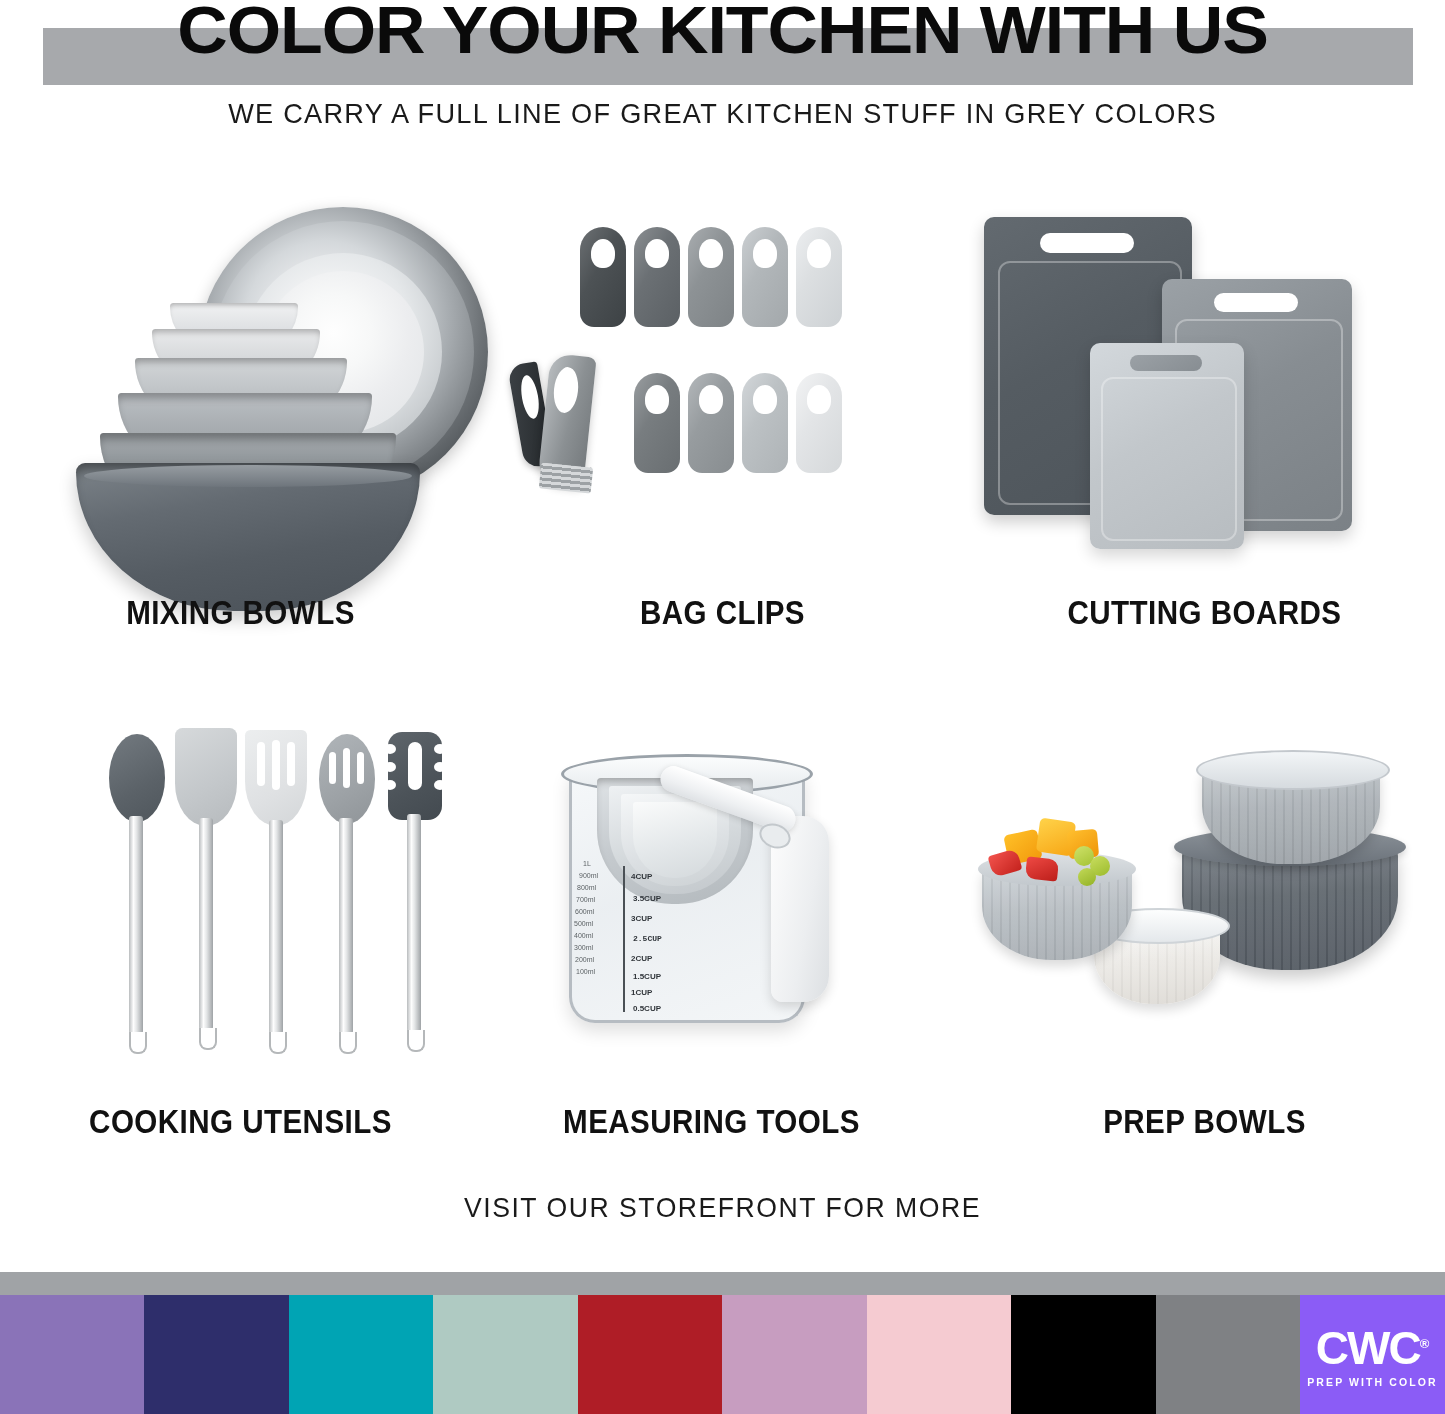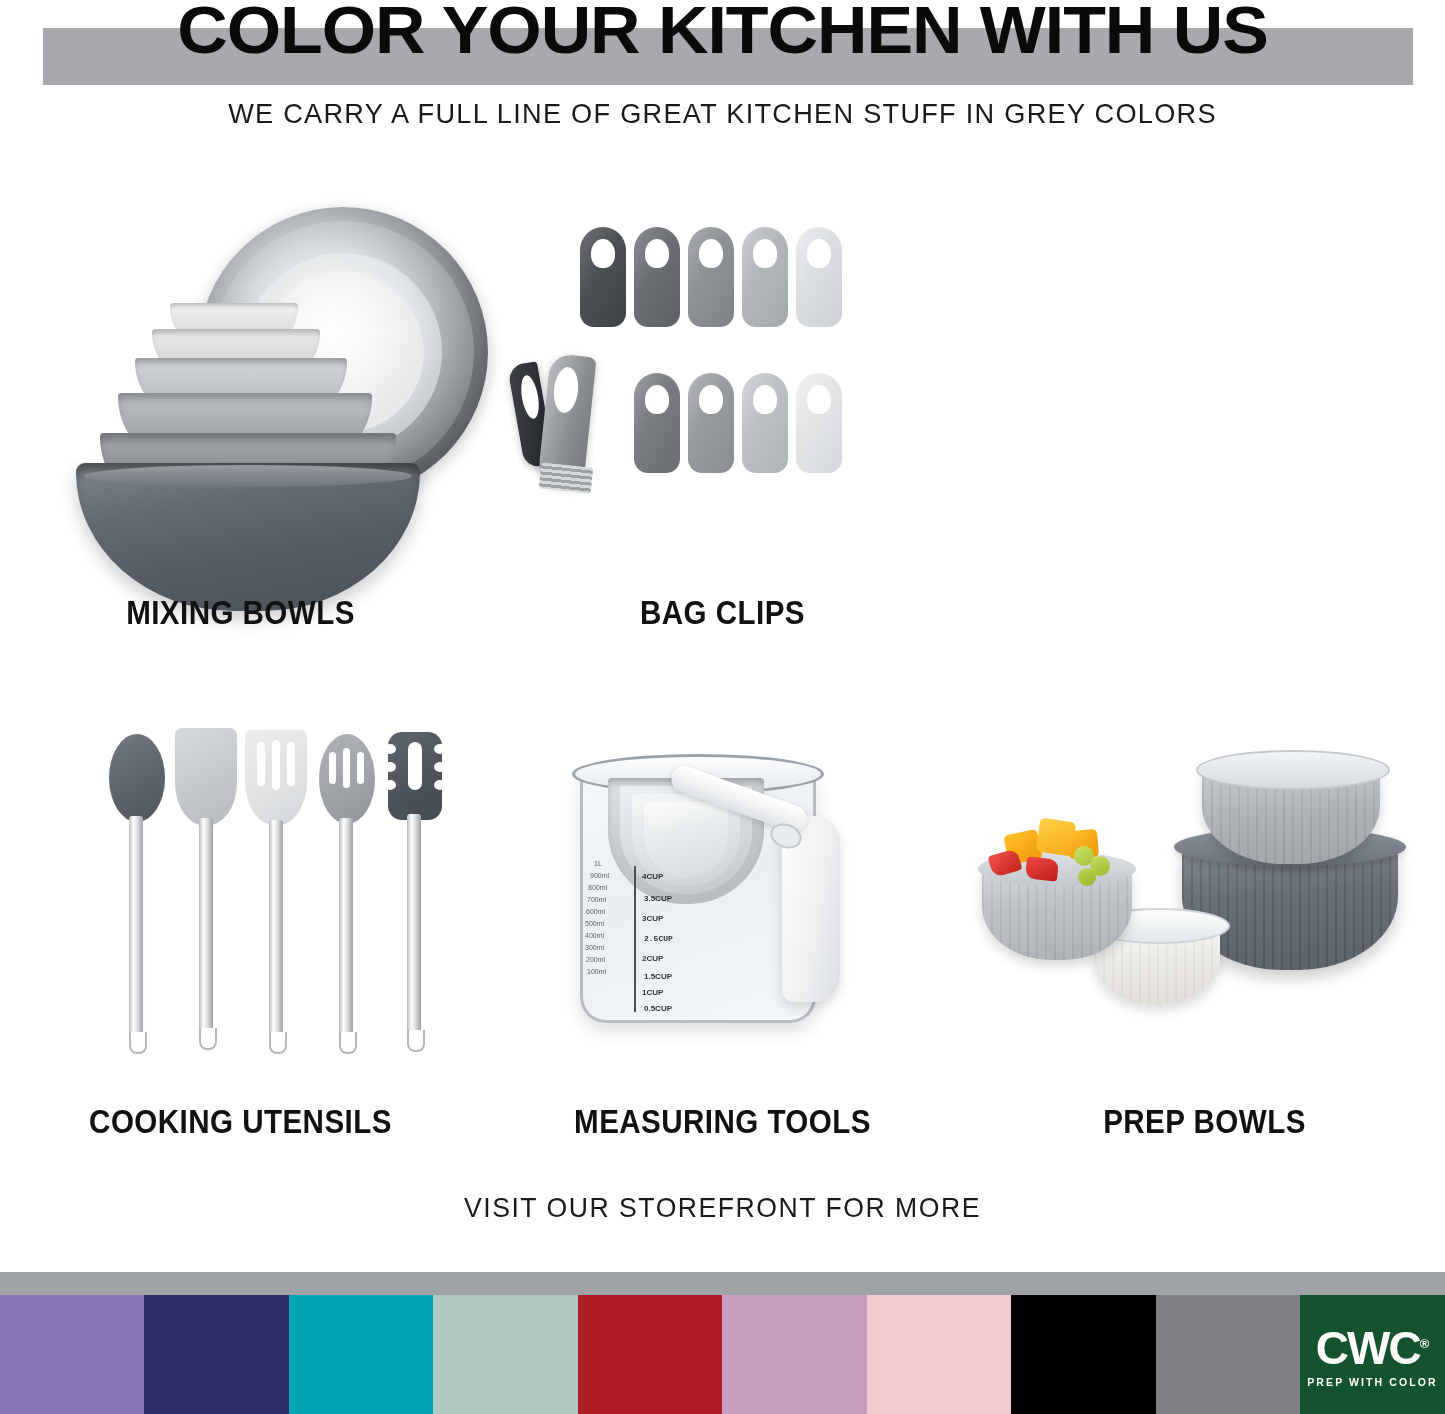--- a/index.html
+++ b/index.html
@@ -181,20 +181,44 @@
         border-radius:10px 10px 50% 50%/10px 10px 152px 152px;
         background:linear-gradient(170deg,#7d848a 0%,#646b72 30%,#555c63 60%,#4a5158 100%);
         box-shadow:inset 0 10px 12px -4px rgba(0,0,0,.45),0 8px 18px rgba(0,0,0,.2);"></div>
       <div style="position:absolute;left:84px;top:270px;width:328px;height:22px;
         border-radius:50%;background:linear-gradient(180deg,#9aa0a5,#6e757c);
         opacity:.95;"></div>
     </div>
     <div class="cap" style="top:398px;">MIXING BOWLS</div>
   </div>
 
+  <div class="cell" style="left:964px;">
+    <div class="art">
+      <div class="board" style="left:20px;top:22px;width:208px;height:298px;
+        background:linear-gradient(150deg,#636a70 0%,#555c62 45%,#4d545a 100%);
+        box-shadow:0 7px 16px rgba(0,0,0,.2);">
+        <div class="hole" style="left:56px;top:16px;width:94px;height:20px;"></div>
+        <div class="groove" style="left:14px;top:44px;width:180px;height:240px;"></div>
+      </div>
+      <div class="board" style="left:198px;top:84px;width:190px;height:252px;
+        background:linear-gradient(150deg,#9ba1a6 0%,#878d92 45%,#7b8186 100%);
+        box-shadow:0 7px 16px rgba(0,0,0,.18);">
+        <div class="hole" style="left:52px;top:14px;width:84px;height:19px;"></div>
+        <div class="groove" style="left:13px;top:40px;width:164px;height:198px;"></div>
+      </div>
+      <div class="board" style="left:126px;top:148px;width:154px;height:206px;
+        background:linear-gradient(150deg,#d3d8dc 0%,#c2c7cb 45%,#b7bcc0 100%);
+        box-shadow:0 7px 16px rgba(0,0,0,.16);">
+        <div class="hole" style="left:40px;top:12px;width:72px;height:16px;
+             background:linear-gradient(150deg,#9ba1a6,#878d92);"></div>
+        <div class="groove" style="left:11px;top:34px;width:132px;height:160px;"></div>
+      </div>
+    </div>
+    <div class="cap" style="top:398px;">CUTTING BOARDS</div>
+  </div>
 </div>
 
 <div class="grid-row" style="top:720px;height:430px;">
 
   <div class="cell" style="left:0px;">
     <div class="art">
 
       <div class="uten" style="left:104px;top:14px;height:330px;">
         <div style="position:absolute;left:5px;top:0;width:56px;height:88px;border-radius:50%;
              background:linear-gradient(150deg,#737a80,#5b6268 60%,#4f565c);"></div>
@@ -241,21 +265,21 @@
         <div style="position:absolute;left:52px;top:12px;width:12px;height:10px;border-radius:50%;background:#fff;"></div>
         <div style="position:absolute;left:52px;top:30px;width:12px;height:10px;border-radius:50%;background:#fff;"></div>
         <div style="position:absolute;left:52px;top:48px;width:12px;height:10px;border-radius:50%;background:#fff;"></div>
         <div class="handle" style="top:82px;height:218px;"></div>
         <div class="tip" style="top:298px;"></div>
       </div>
     </div>
     <div class="cap" style="top:382px;">COOKING UTENSILS</div>
   </div>
 
-  <div class="cell" style="left:482px;">
+  <div class="cell" style="left:471px;">
     <div class="art">
       <div id="jug" style="left:98px;top:50px;width:230px;height:250px;
         border:3px solid #b6bcc2;border-top:none;border-radius:6px 6px 26px 26px;
         background:linear-gradient(160deg,rgba(244,247,249,.88) 0%,rgba(228,233,237,.75) 45%,rgba(241,244,246,.85) 100%);
         box-shadow:0 8px 18px rgba(0,0,0,.13);"></div>
 
       <div style="position:absolute;left:90px;top:34px;width:246px;height:34px;
         border:3px solid #9aa2a9;border-radius:50%;
         background:linear-gradient(180deg,#fbfcfd,#e7ebee);"></div>
 
@@ -380,19 +404,19 @@
 <div id="swatches">
   <div class="sw" style="flex: 0 0 144px; background: rgb(138, 115, 184);"></div>
   <div class="sw" style="flex: 0 0 145px; background: rgb(46, 46, 107);"></div>
   <div class="sw" style="flex: 0 0 144px; background: rgb(0, 164, 180);"></div>
   <div class="sw" style="flex: 0 0 145px; background: rgb(175, 202, 194);"></div>
   <div class="sw" style="flex: 0 0 144px; background: rgb(175, 29, 38);"></div>
   <div class="sw" style="flex: 0 0 145px; background: rgb(199, 157, 192);"></div>
   <div class="sw" style="flex: 0 0 144px; background: rgb(245, 203, 209);"></div>
   <div class="sw" style="flex: 0 0 145px; background: rgb(0, 0, 0);"></div>
   <div class="sw" style="flex: 0 0 144px; background: rgb(127, 129, 132);"></div>
-  <div id="logo-box" style="background: #14532d;">
+  <div id="logo-box" style="background: #8b5cf6;">
     <div id="logo-mark">
       <span>CWC</span><span id="logo-reg">®</span>
     </div>
     <div id="logo-sub">PREP WITH COLOR</div>
   </div>
 </div>
 
 </body></html>

